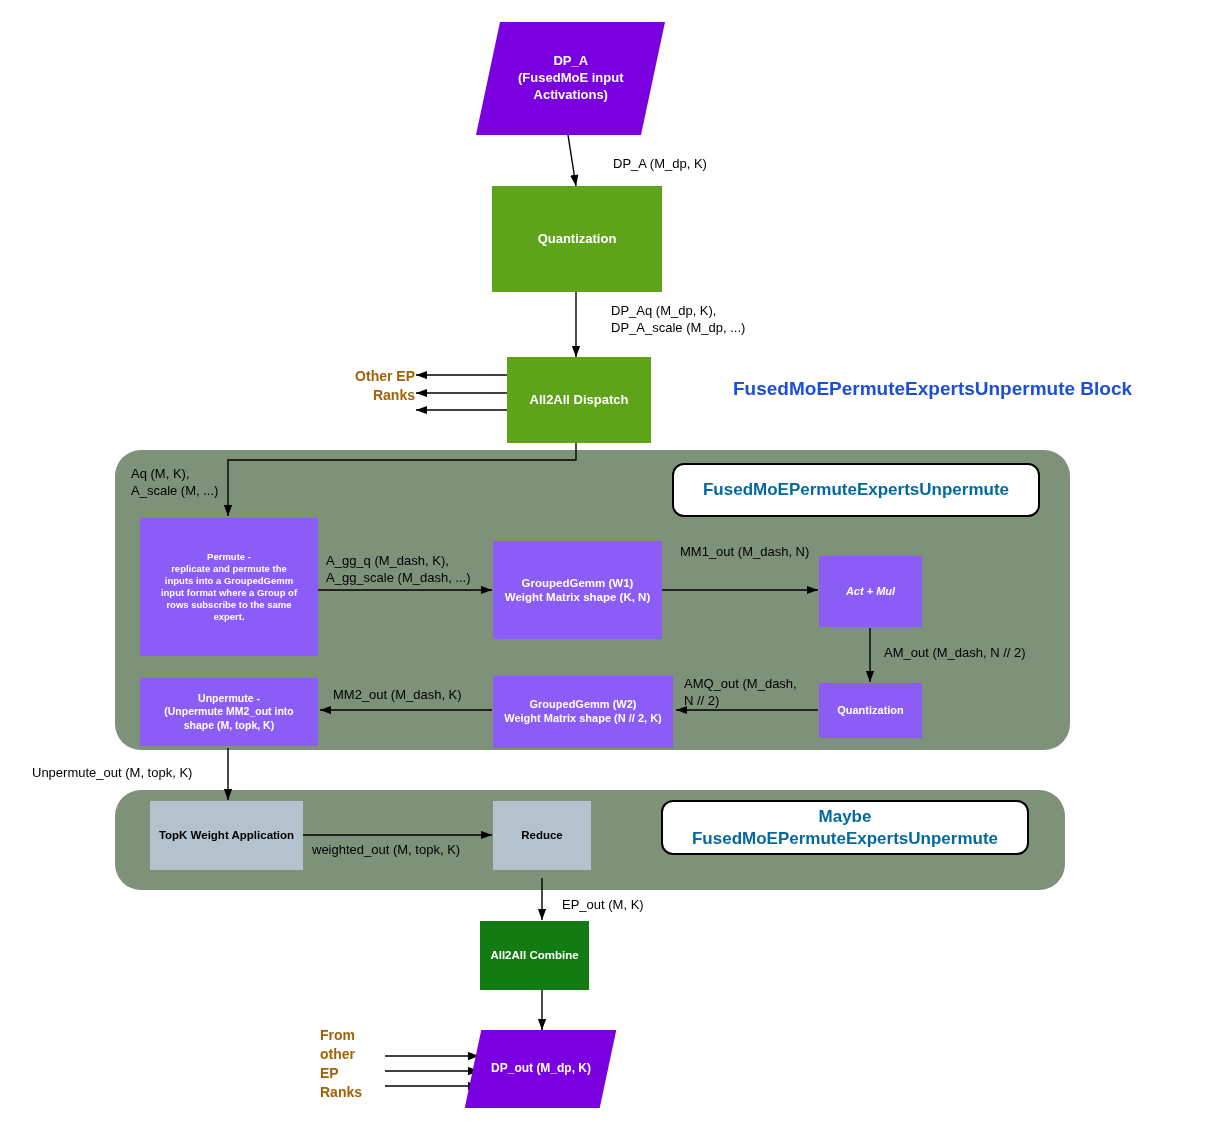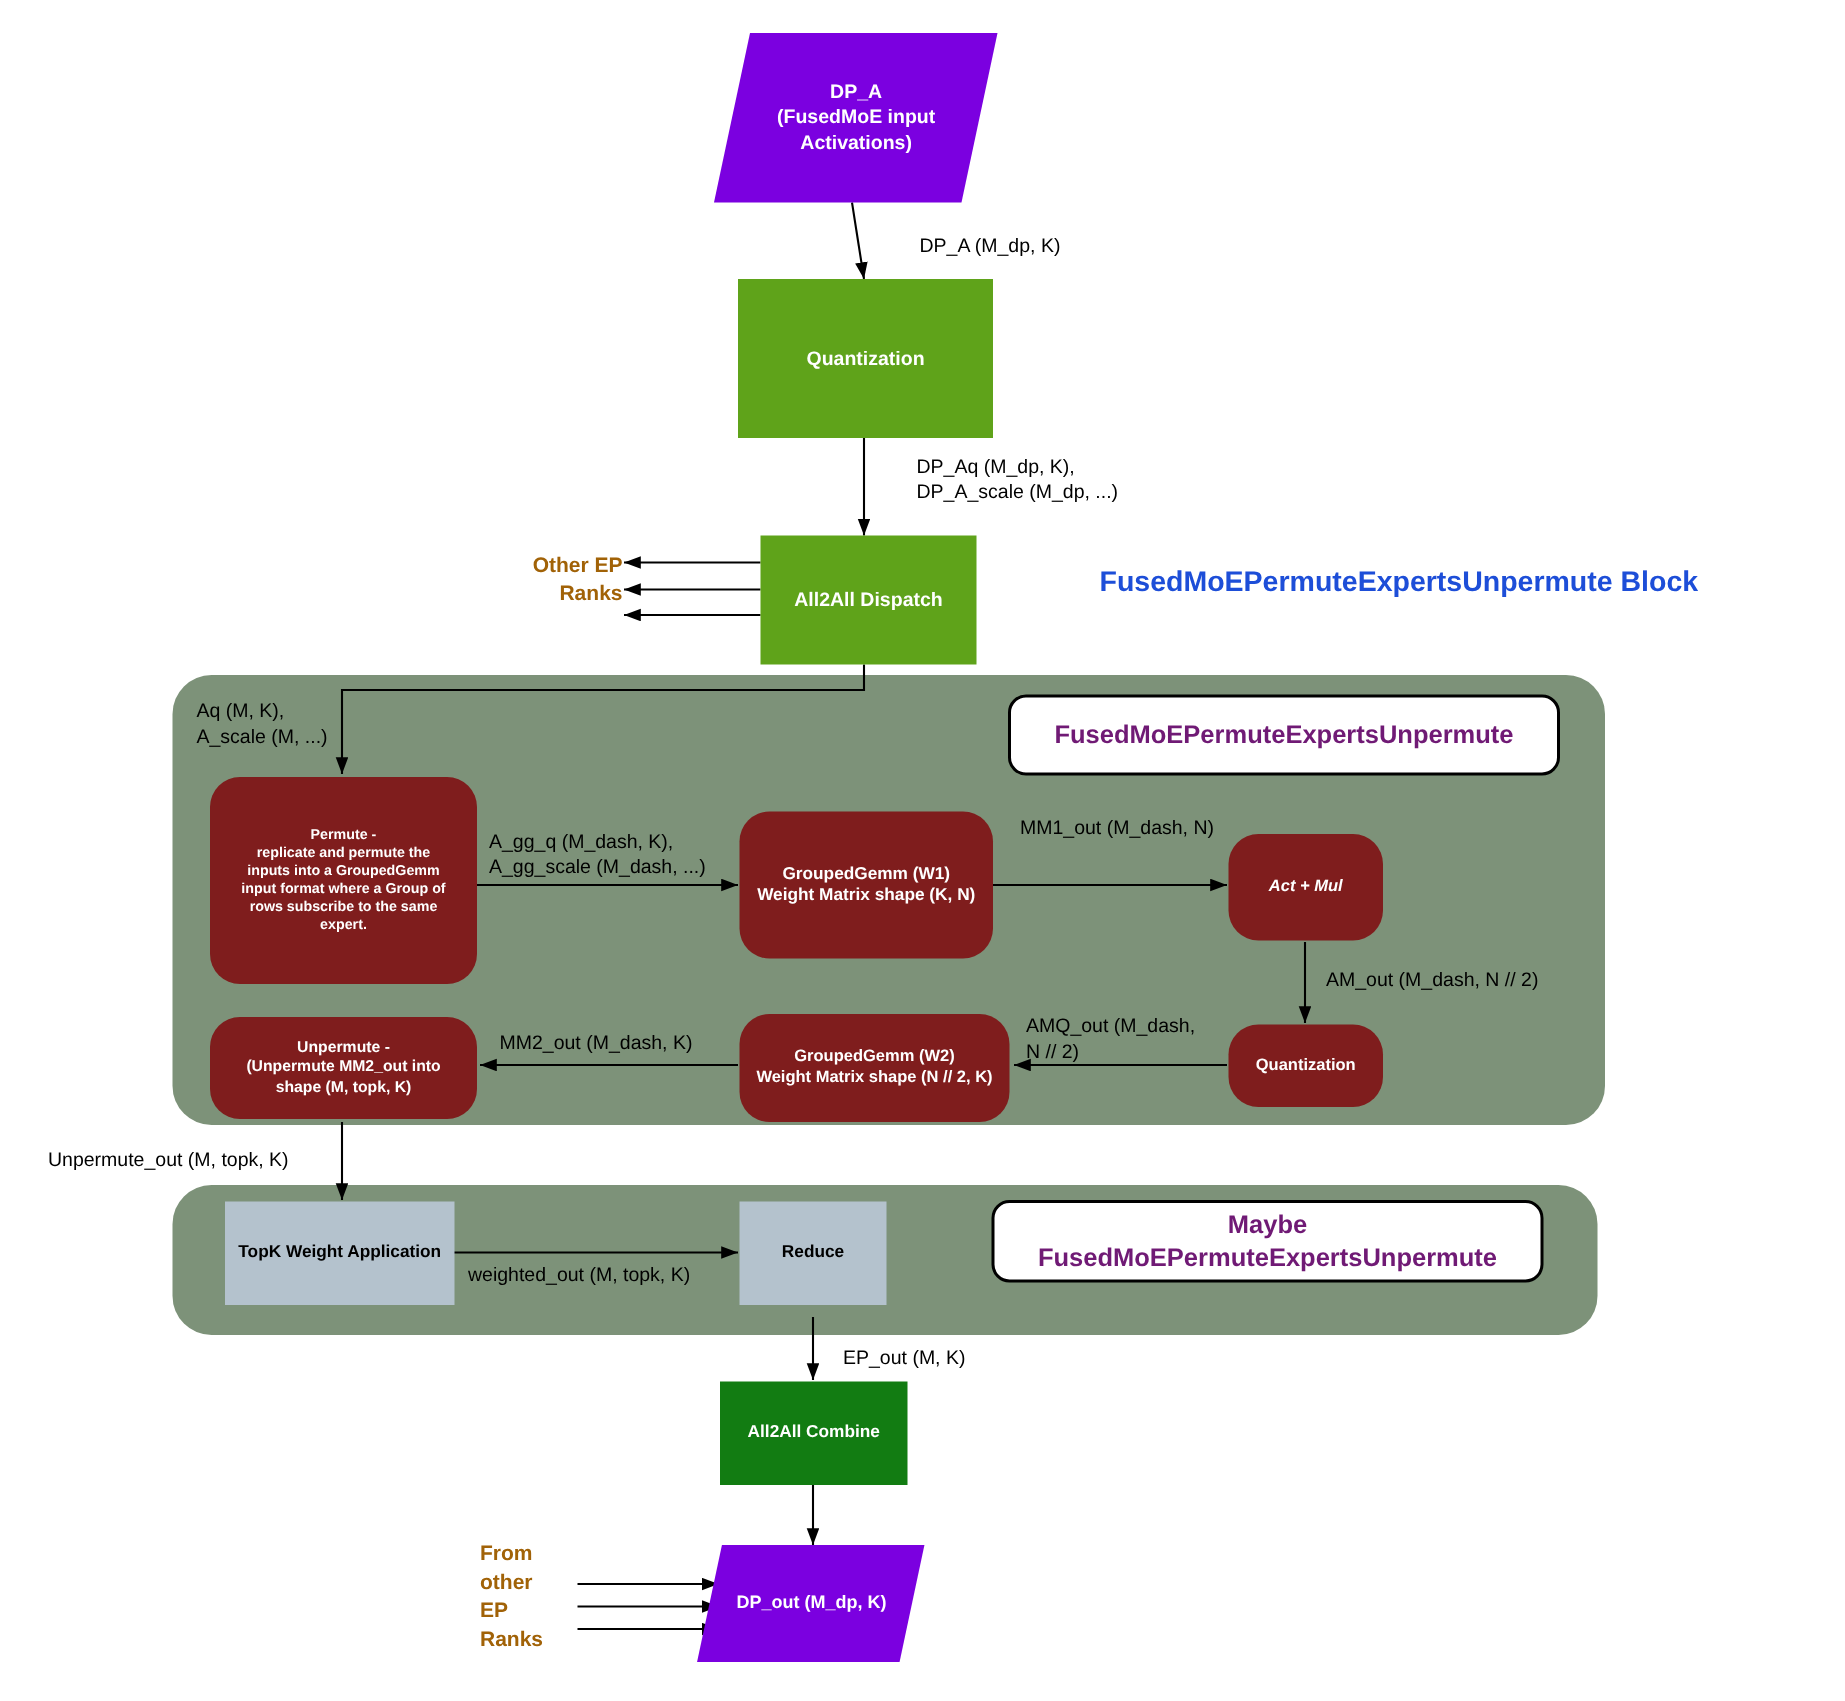--- a/index.html
+++ b/index.html
@@ -41,41 +41,41 @@
     background: #7b00e0;
     transform: skewX(-12deg);
     line-height: 1.3;
     white-space: pre-line;
   }
   .para > span {
     transform: skewX(12deg);
     display: block;
   }
   .green-box   { background: #5fa31a; }
-  .blue-box    { background: #7f1d1d; border-radius: 20px; }
+  .blue-box    { background: #8b5cf6; }
   .dgreen-box  { background: #127c12; }
   .gray-box    { background: #b4c2cd; color: #000000; }
   .group {
     position: absolute;
     box-sizing: border-box;
     background: #7d9279;
     border-radius: 26px;
   }
   .group-label {
     position: absolute;
     box-sizing: border-box;
     background: #ffffff;
     border: 2px solid #000000;
     border-radius: 12px;
     display: flex;
     align-items: center;
     justify-content: center;
     text-align: center;
     font-weight: bold;
-    color: #701a75;
+    color: #0369a1;
     white-space: pre-line;
     line-height: 1.25;
   }
   .edge-label {
     position: absolute;
     color: #000000;
     font-size: 13px;
     white-space: pre-line;
     line-height: 1.3;
   }
@@ -187,21 +187,21 @@
 (Unpermute MM2_out  into
 shape (M, topk, K)</div>
 
   <div class="group-label" style="left:661px; top:800px; width:368px; height:55px; font-size:17px;">Maybe
 FusedMoEPermuteExpertsUnpermute</div>
 
   <div class="node gray-box" style="left:150px; top:801px; width:153px; height:69px; font-size:11.5px;">TopK Weight Application</div>
 
   <div class="node gray-box" style="left:493px; top:801px; width:98px; height:69px; font-size:11.5px;">Reduce</div>
 
-  <div class="node dgreen-box" style="left:480px; top:921px; width:125px; height:69px; font-size:11.5px;">All2All Combine</div>
+  <div class="node dgreen-box" style="left:480px; top:921px; width:109px; height:69px; font-size:11.5px;">All2All Combine</div>
 
   <div class="para" style="left:473px; top:1030px; width:135px; height:78px; font-size:12px;">
     <span>DP_out (M_dp, K)</span>
   </div>
 
   <div class="title-label" style="left:733px; top:378px;">FusedMoEPermuteExpertsUnpermute Block</div>
 
   <div class="edge-label" style="left:613px; top:156px;">DP_A (M_dp, K)</div>
 
   <div class="edge-label" style="left:611px; top:303px;">DP_Aq (M_dp, K),

